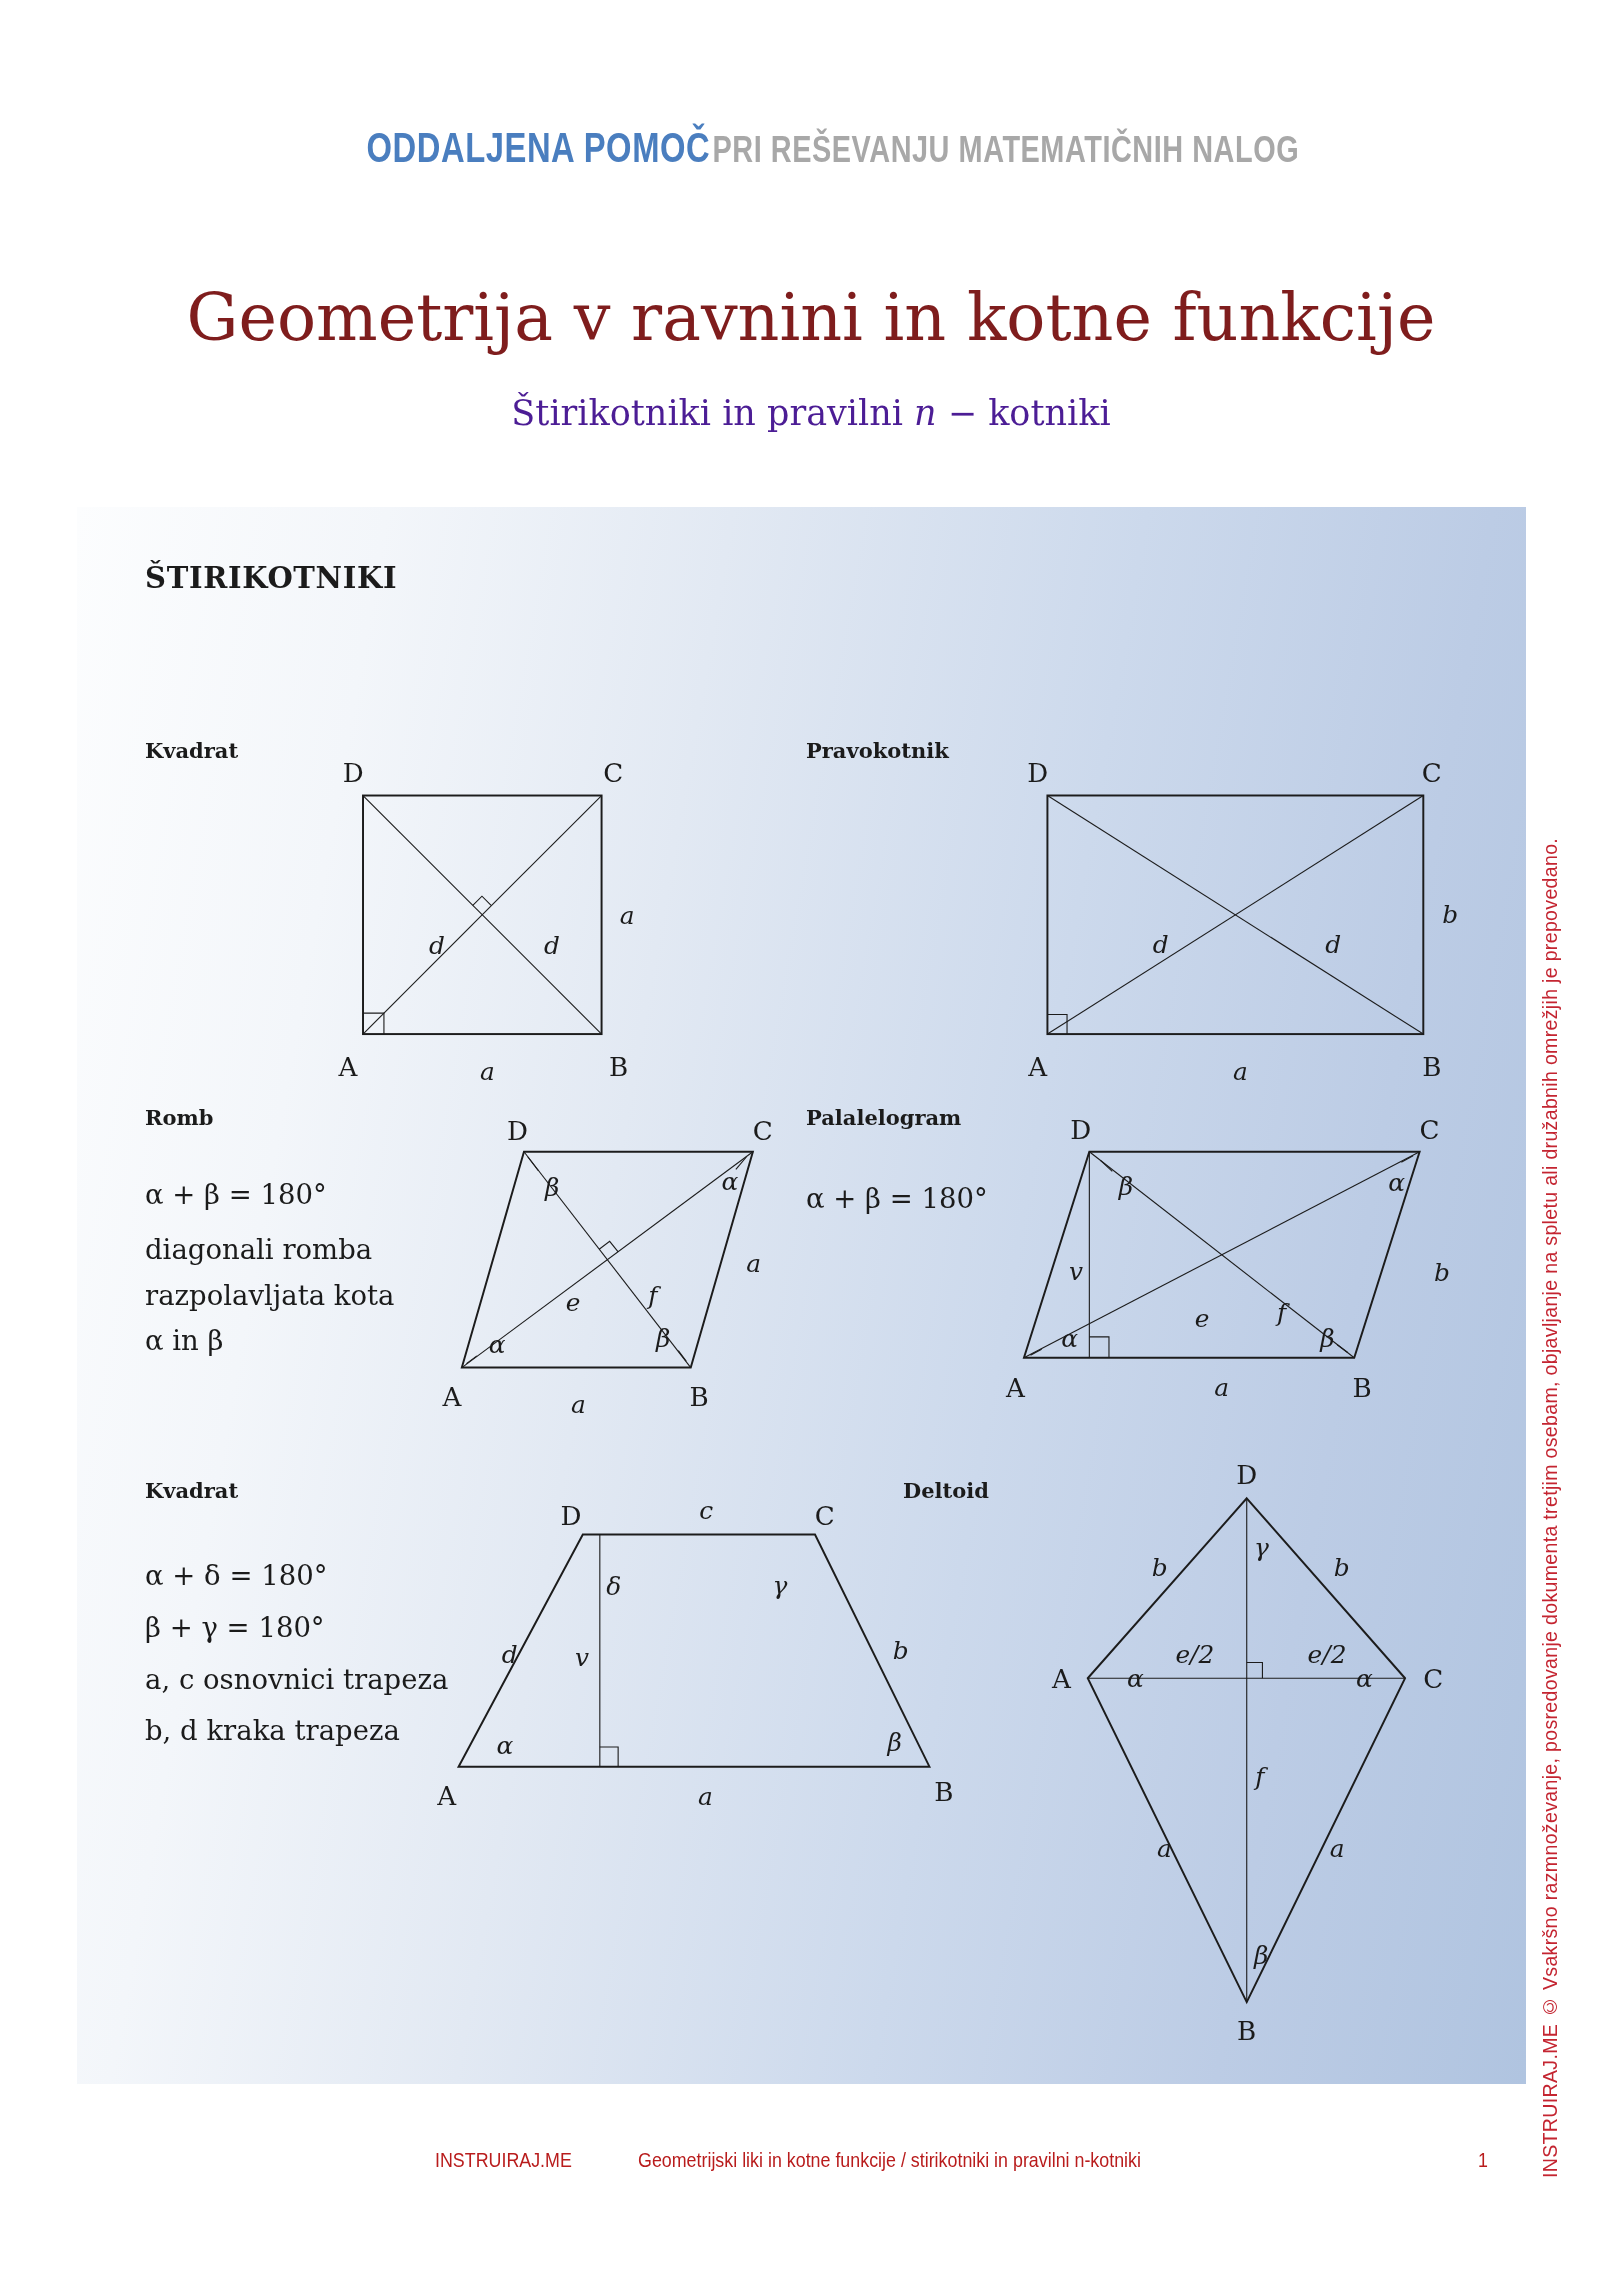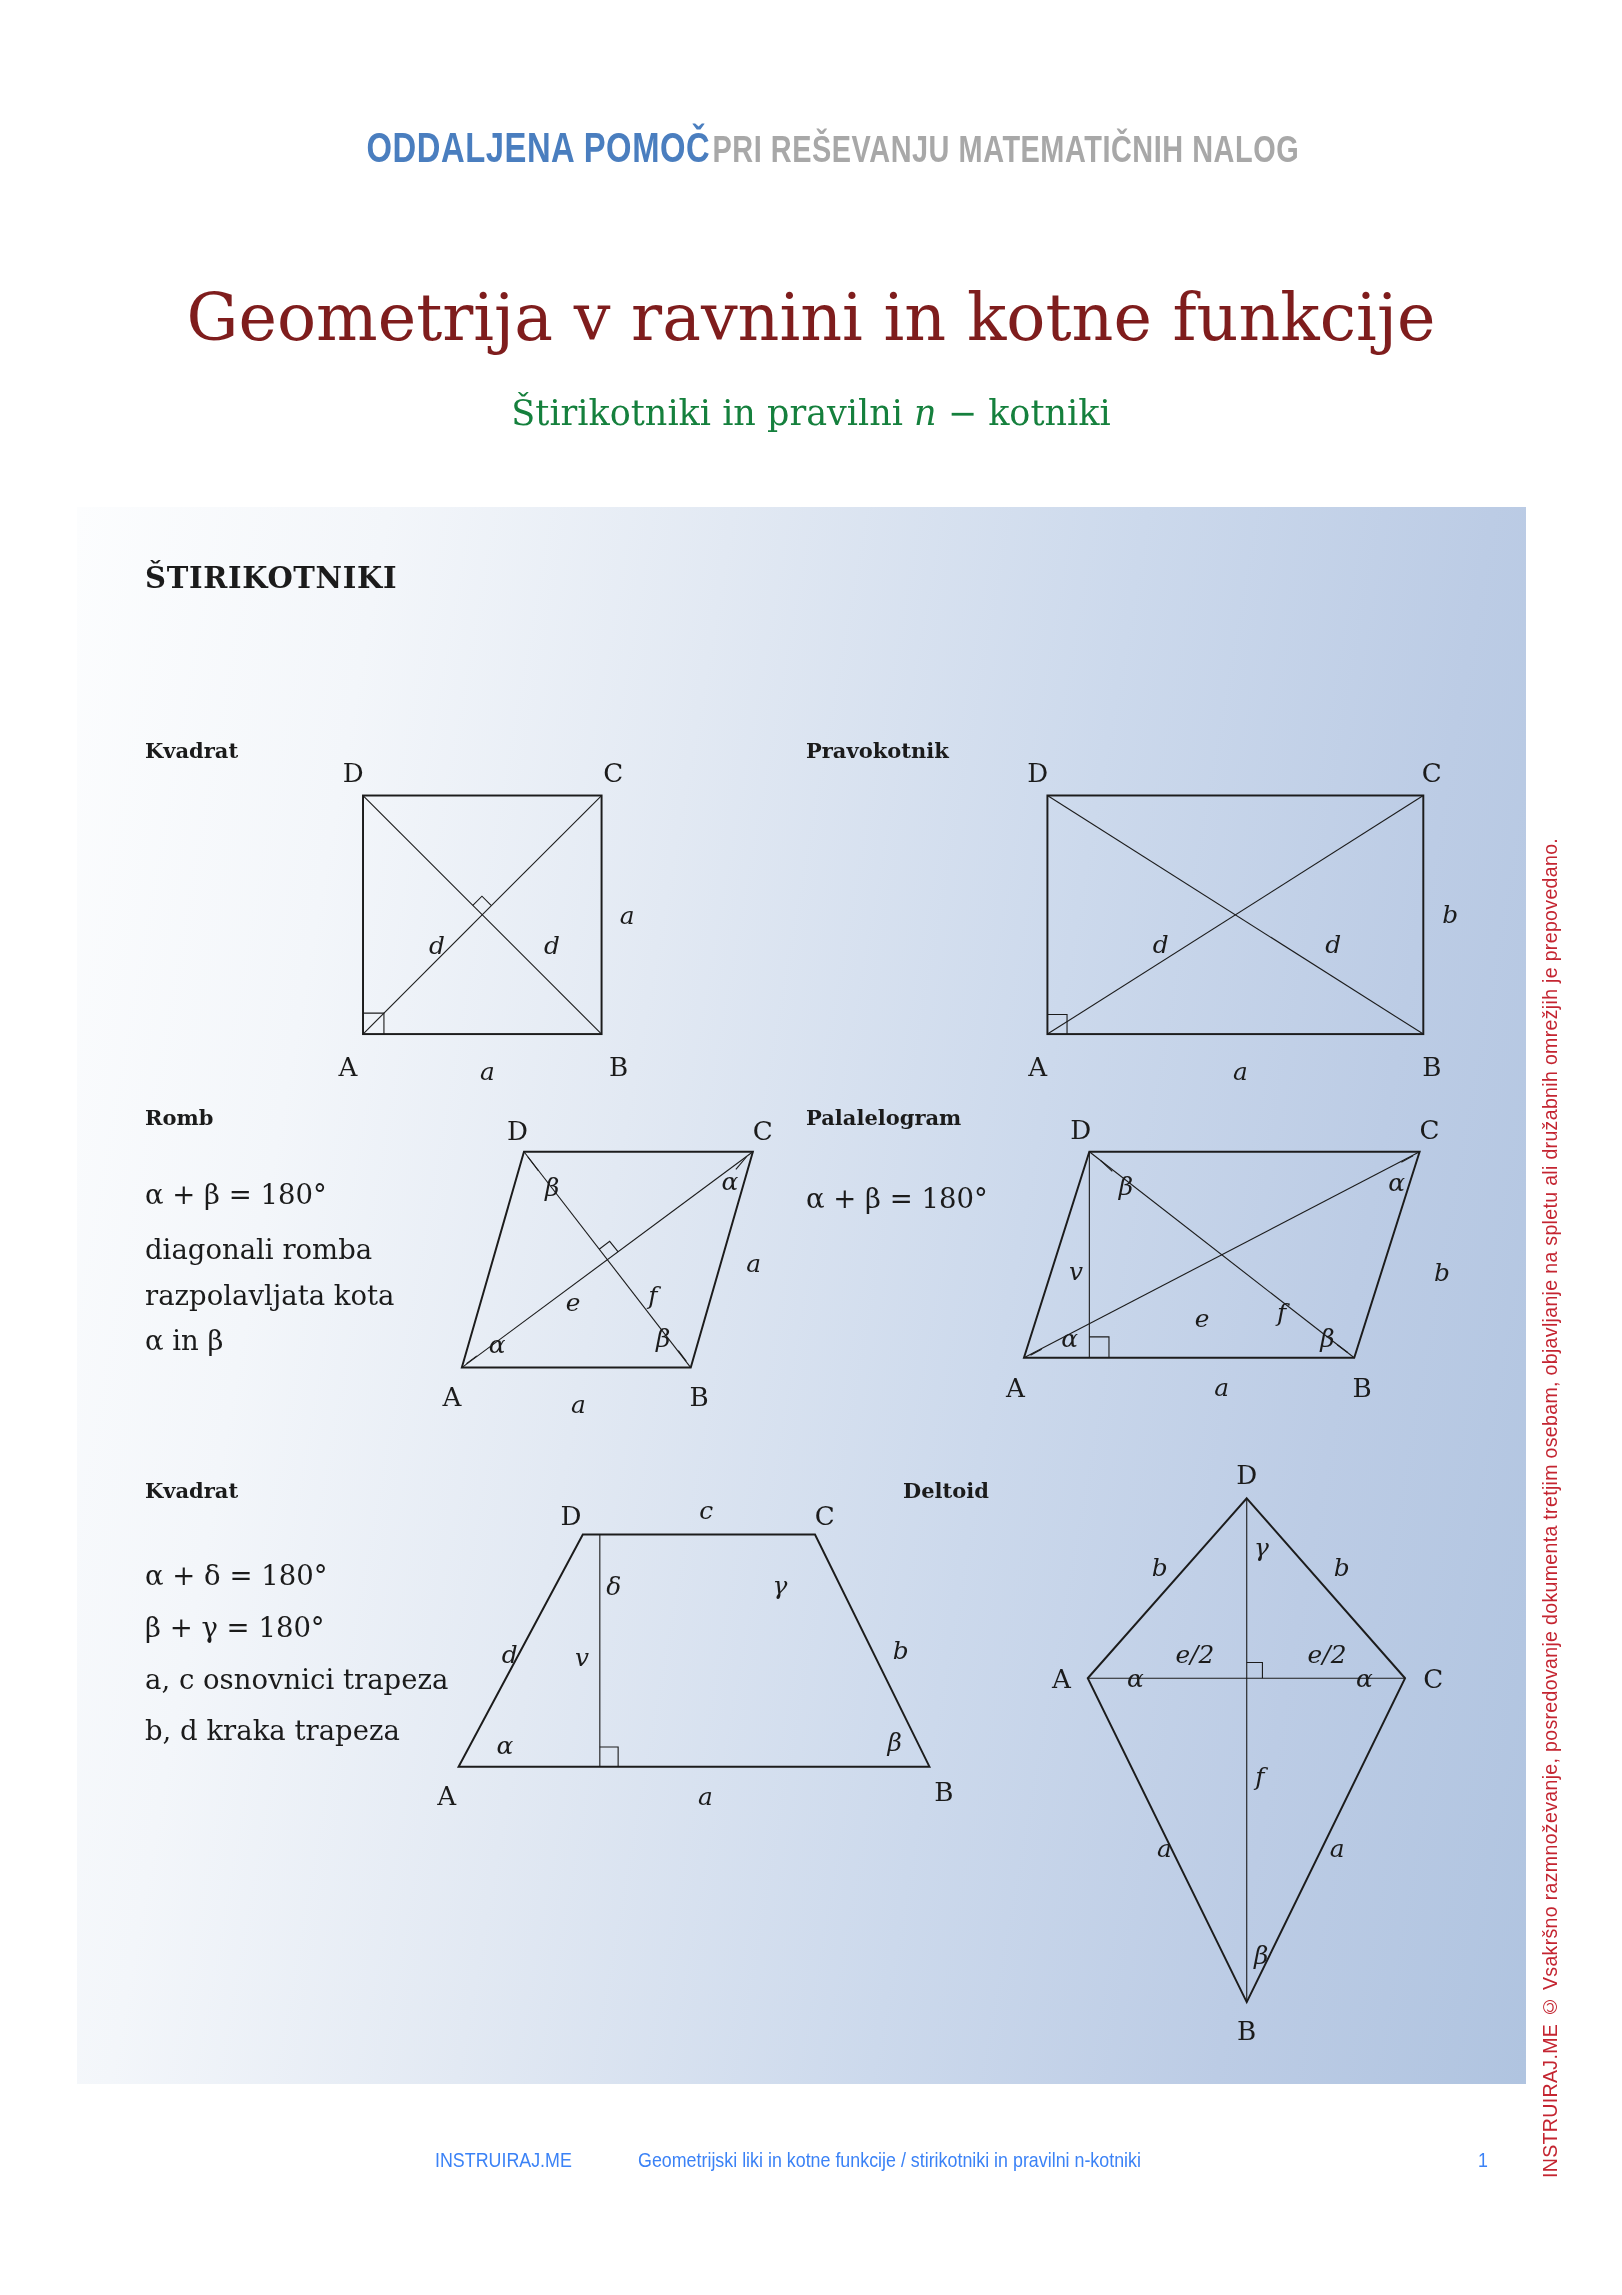--- a/index.html
+++ b/index.html
@@ -10,38 +10,38 @@
   .cond{display:inline-block;transform:scaleX(0.78);transform-origin:center;
         font-family:"Liberation Sans",sans-serif;}
   .cond-l{display:inline-block;transform:scaleX(0.85);transform-origin:left center;
         font-family:"Liberation Sans",sans-serif;}
   .brand{font-size:42px;font-weight:700;color:#4a7ebf;letter-spacing:0.7px;}
   .tagline{font-size:37px;font-weight:700;color:#a8a8a8;letter-spacing:0.7px;}
   .phone{font-size:26px;font-weight:700;color:#5c8ac2;}
   .sep{font-size:26px;color:#c9c9c9;font-weight:400;padding:0 9.2px;}
   .email{font-size:26px;color:#b3b3b3;font-weight:400;}
   .doc-title{font-size:65px;color:#7f1d1d;}
-  .doc-subtitle{font-size:35px;color:#15803d;}
+  .doc-subtitle{font-size:35px;color:#4c1d95;}
   .doc-subtitle .nvar{font-style:italic;}
   .content-box{left:77px;top:507px;width:1449px;height:1577px;
      background:linear-gradient(100deg,#fcfdfe 0%,#f3f6fa 18%,#e2e9f3 38%,#ccd9ec 62%,#bccce5 82%,#b0c4e0 100%);}
   .sec-heading{font-size:29px;font-weight:700;letter-spacing:0.7px;}
   .body-text{font-size:27.5px;}
   .fig-title{font-size:21px;font-weight:700;}
   .math{font-size:27.5px;}
   svg{position:absolute;overflow:visible;}
   svg .shape{fill:none;stroke:#1c1c1c;stroke-width:3;}
   svg .thin{fill:none;stroke:#1c1c1c;stroke-width:1.7;}
   svg .vx{font:40px "DejaVu Serif",serif;fill:#1b1b1b;}
   svg .sd{font:italic 38px "DejaVu Serif",serif;fill:#1b1b1b;}
   .notice{left:1539px;top:843px;height:1335px;width:34px;
      writing-mode:vertical-rl;transform:rotate(180deg);
      font-family:"Liberation Sans",sans-serif;font-size:19.6px;color:#c42531;
      white-space:nowrap;letter-spacing:0.3px;}
-  .footer-text{font-size:21px;color:#3b82f6;}
+  .footer-text{font-size:21px;color:#b91c1c;}
 </style>
 </head>
 <body>
 
 <div class="page">
 
   <div class="abs center" style="top:124px;padding-left:44px;">
     <span class="cond">
       <span class="brand">ODDALJENA POMOČ</span>
       <span class="tagline">PRI REŠEVANJU MATEMATIČNIH NALOG</span>

